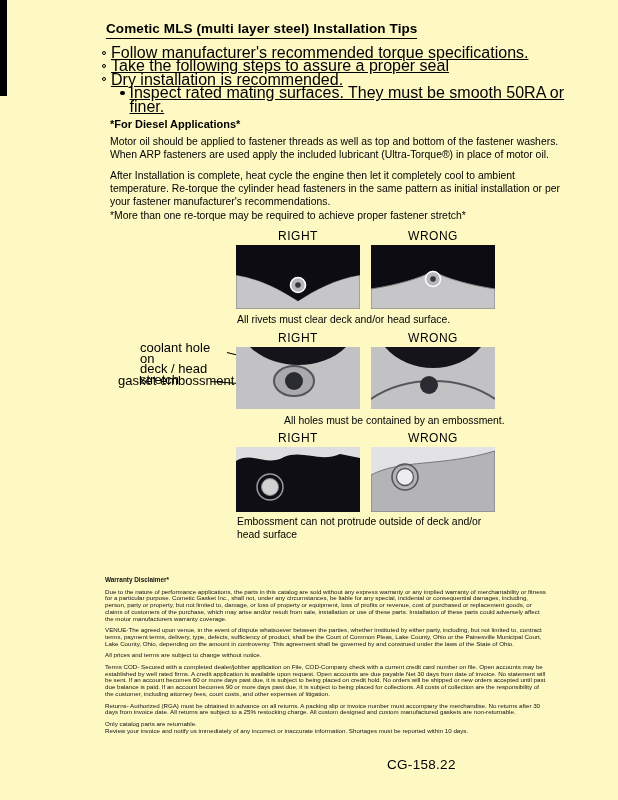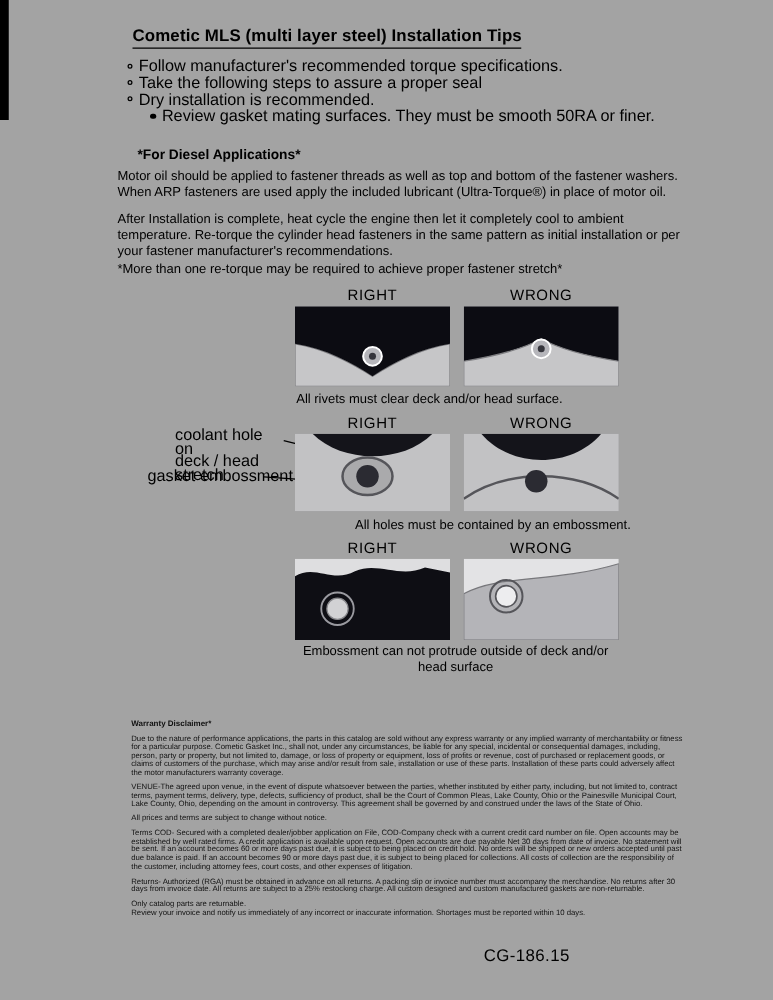--- a/index.html
+++ b/index.html
@@ -1,43 +1,43 @@
 <!DOCTYPE html>
 <html><head>
 <meta charset="utf-8">
 <style>
   * { margin:0; padding:0; box-sizing:border-box; }
   html,body { background:#ffffff; }
   .page {
-    position:relative; width:618px; height:800px; background:#a3a3a3;
+    position:relative; width:618px; height:800px; background:#fef9c3;
     font-family:"Liberation Sans", sans-serif; color:#000; overflow:hidden;
   }
   .binding-bar { position:absolute; left:0; top:0; width:7px; height:96px; background:#000; }
 
   .title {
     position:absolute; left:106px; top:21px; font-size:13.5px; font-weight:bold;
     border-bottom:1.6px solid #000; padding-bottom:2px; letter-spacing:0.1px;
   }
 
-  .bullets { position:absolute; left:102px; top:46px; width:465px; font-size:13px; line-height:13.4px; }
+  .bullets { position:absolute; left:102px; top:46px; width:465px; font-size:16px; line-height:13.4px;text-decoration:underline; }
   .bullet-row { display:flex; align-items:flex-start; }
   .sub { margin-left:18px; }
   .m-open { width:4px; height:4px; border:1px solid #000; border-radius:50%; display:inline-block; margin:4.5px 5px 0 0; flex-shrink:0; }
   .m-fill { width:4.5px; height:4.5px; background:#000; border-radius:50%; display:inline-block; margin:4.5px 5px 0 0; flex-shrink:0; }
 
   .diesel-heading { position:absolute; left:110px; top:118px; font-size:11px; font-weight:bold; }
-  .para { position:absolute; left:94px; width:452px; font-size:10.4px; line-height:13px; }
+  .para { position:absolute; left:110px; width:452px; font-size:10.4px; line-height:13px; }
   .para1 { top:135px; }
   .para2 { top:169px; }
   .note  { top:209px; }
 
   .fig-label { position:absolute; width:124px; text-align:center; font-size:12px; letter-spacing:0.5px; }
   .panel { position:absolute; width:124px; }
   .panel svg { display:block; width:124px; }
-  .caption { position:absolute; left:237px; font-size:10.4px; line-height:12.5px;text-align:center; }
+  .caption { position:absolute; left:237px; font-size:10.4px; line-height:12.5px; }
 
   .side-label { position:absolute; font-size:13px; line-height:10.6px; }
   .leader { position:absolute; height:1px; background:#000; transform-origin:left center; }
 
   .legal { position:absolute; left:105px; top:577px; width:443px; font-size:6.2px; line-height:6.7px; color:#111; }
   .legal .lh { font-weight:bold; margin-bottom:5px; font-size:6.4px; }
   .legal p { margin-bottom:5px; text-align:left; }
   .legal p.tight { margin-bottom:0; }
 
   .doc-number { position:absolute; left:387px; top:757px; font-size:13.5px; letter-spacing:0.3px; }
@@ -59,21 +59,21 @@
     <div class="bullet-row">
       <span class="m-open"></span>
       <span>Take the following steps to assure a proper seal</span>
     </div>
     <div class="bullet-row">
       <span class="m-open"></span>
       <span>Dry installation is recommended.</span>
     </div>
     <div class="bullet-row sub">
       <span class="m-fill"></span>
-      <span>Review gasket mating surfaces.  They must be smooth 50RA or finer.</span>
+      <span>Inspect rated mating surfaces.  They must be smooth 50RA or finer.</span>
     </div>
   </div>
 
   <div class="diesel-heading">*For Diesel Applications*</div>
   <div class="para para1">Motor oil should be applied to fastener threads as well as top and bottom of the fastener washers. When ARP fasteners are used apply the included lubricant (Ultra-Torque®) in place of motor oil.</div>
   <div class="para para2">After Installation is complete, heat cycle the engine then let it completely cool to ambient temperature. Re-torque the cylinder head fasteners in the same pattern as initial installation or per your fastener manufacturer's recommendations.</div>
   <div class="para note">*More than one re-torque may be required to achieve proper fastener stretch*</div>
 
   <div class="fig-label" style="left:236px; top:229px;">RIGHT</div>
   <div class="fig-label" style="left:371px; top:229px;">WRONG</div>
@@ -153,15 +153,15 @@
     <div class="lh">Warranty Disclaimer*</div>
     <p>Due to the nature of performance applications, the parts in this catalog are sold without any express warranty or any implied warranty of merchantability or fitness for a particular purpose.  Cometic Gasket Inc., shall not, under any circumstances, be liable for any special, incidental or consequential damages, including, person, party or property, but not limited to, damage, or loss of property or equipment, loss of profits or revenue, cost of purchased or replacement goods, or claims of customers of the purchase, which may arise and/or result from sale, installation or use of these parts.  Installation of these parts could adversely affect the motor manufacturers warranty coverage.</p>
     <p>VENUE-The agreed upon venue, in the event of dispute whatsoever between the parties, whether instituted by either party, including, but not limited to, contract terms, payment terms, delivery, type, defects, sufficiency of product, shall be the Court of Common Pleas, Lake County, Ohio or the Painesville Municipal Court, Lake County, Ohio, depending on the amount in controversy. This agreement shall be governed by and construed under the laws of the State of Ohio.</p>
     <p>All prices and terms are subject to change without notice.</p>
     <p>Terms COD- Secured with a completed dealer/jobber application on File, COD-Company check with a current credit card number on file.  Open accounts may be established by well rated firms.  A credit application is available upon request.  Open accounts are due payable Net 30 days from date of invoice.  No statement will be sent.  If an account becomes 60 or more days past due, it is subject to being placed on credit hold.  No orders will be shipped or new orders accepted until past due balance is paid.  If an account becomes 90 or more days past due, it is subject to being placed for collections.  All costs of collection are the responsibility of the customer, including attorney fees, court costs, and other expenses of litigation.</p>
     <p>Returns- Authorized (RGA) must be obtained in advance on all returns.  A packing slip or invoice number must accompany the merchandise.  No returns after 30 days from invoice date.  All returns are subject to a 25% restocking charge.  All custom designed and custom manufactured gaskets are non-returnable.</p>
     <p class="tight">Only catalog parts are returnable.</p>
     <p>Review your invoice and notify us immediately of any incorrect or inaccurate information.  Shortages must be reported within 10 days.</p>
   </div>
 
-  <div class="doc-number">CG-186.15</div>
+  <div class="doc-number">CG-158.22</div>
 
 </div>
 
 </body></html>

